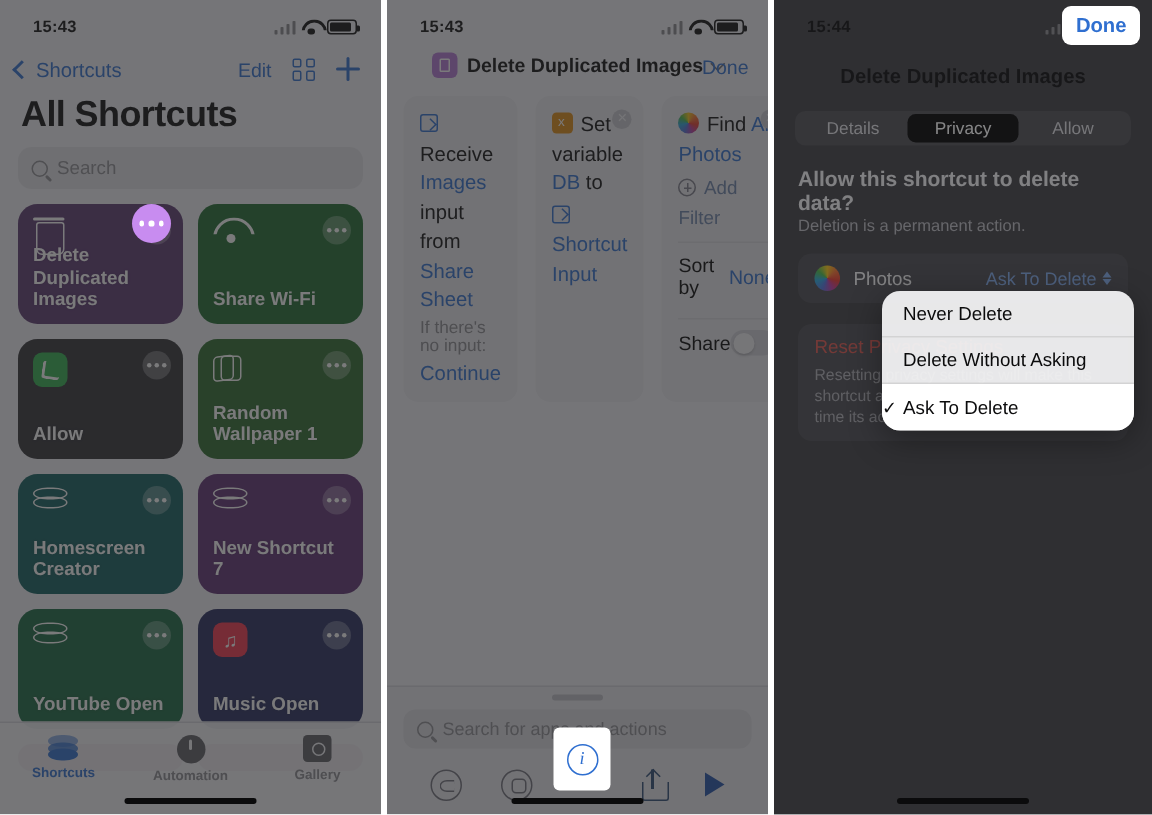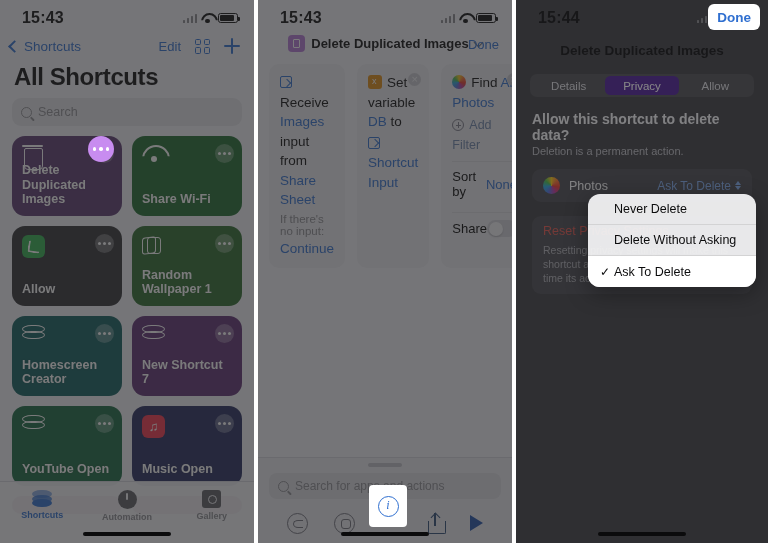--- a/index.html
+++ b/index.html
@@ -31,21 +31,21 @@
   .panel.p3 .dim { background: rgba(35,35,37,0.55); }
 
   
   .spot { position: absolute; z-index: 60; }
 
   
   .statusbar {
     height: 30px; display: flex; align-items: center;
     justify-content: space-between;
     padding: 6px 16px 0 22px;
-    font-size: 16px; font-weight: bold; color: #0b0b0c;
+    font-size: 11px; font-weight: bold; color: #0b0b0c;
     letter-spacing: .2px;
   }
   .st-right { display: flex; align-items: center; gap: 4px; }
   .sig { display:flex; align-items:flex-end; gap:1.5px; height:9px; }
   .sig i { display:block; width:2.5px; background:#8a8a8e; border-radius:.5px; }
   .sig i:nth-child(1){height:3px} .sig i:nth-child(2){height:5px}
   .sig i:nth-child(3){height:7px} .sig i:nth-child(4){height:9px}
   .wifi { width:13px; height:10px; position:relative; }
   .wifi::before{
     content:""; position:absolute; left:0; top:0; width:13px; height:13px;
@@ -231,21 +231,21 @@
   .p3head { display:flex;align-items:center;justify-content:center;position:relative;
             height:34px; padding: 6px 12px 0; }
   .p3title { font-size:13.5px;font-weight:bold;color:#0b0b0c; }
   .p3done-wrap { position:absolute; right:8px; top:4px; z-index:60;
      background:#ffffff; border-radius:6px; padding:4px 9px; }
   .p3done { font-size:13.5px; color:#2f6fd0; font-weight:600; }
   .seg { margin: 10px 14px 0; height:23px; border-radius:7px; background:#4e4e53;
      display:flex; padding:2px; position:relative; }
   .seg .s { flex:1; display:flex; align-items:center; justify-content:center;
      font-size:11.5px; color:#dcdce0; border-radius:5.5px; }
-  .seg .s.on { background:#4c1d95; color:#fff; }
+  .seg .s.on { background:#000000; color:#fff; }
   .p3body { padding: 14px 16px 0; }
   .p3h { font-size:14px; font-weight:bold; color:#f2f2f4; }
   .p3sub { font-size:11px; color:#b9b9bf; margin-top:2px; }
   .p3card { background:#4b4b50; border-radius:9px; margin-top:12px; }
   .p3row { display:flex; align-items:center; justify-content:space-between;
      padding: 8px 11px; font-size:12.5px; color:#f2f2f4; }
   .p3row .left { display:flex; align-items:center; gap:9px; }
   .p3row .val { color:#7fa8e8; font-size:12px; display:flex; align-items:center; gap:4px;}
   .updown { display:flex; flex-direction:column; gap:1px; }
   .updown b { width:0;height:0;border-left:3px solid transparent;border-right:3px solid transparent;}
@@ -253,21 +253,21 @@
   .updown b:nth-child(2){border-top:4px solid #7fa8e8;}
   .photos-ic3 { width:17px;height:17px;border-radius:50%;
     background: conic-gradient(#f5c518,#f26d2f,#e5372c,#b5389e,#4f6fd6,#2aa3d8,#49b94a,#f5c518);}
   .resetcard { background:#4b4b50; border-radius:9px; margin-top:14px; padding:8px 11px; }
   .reset-t { font-size:12.5px; color:#d9554e; }
   .reset-s { font-size:10.5px; color:#a9a9b0; margin-top:5px; line-height:1.35; }
 
   .menu { position:absolute; right:12px; top:194px; width:168px; z-index:65;
      border-radius:12px; background:rgba(246,246,248,0.93); overflow:hidden;
      box-shadow:0 6px 22px rgba(0,0,0,.35); }
-  .mi { height:31px; display:flex; align-items:center; padding:0 12px;
+  .mi { height:31px; display:flex; align-items:center; padding:0 0;
      font-size:12.5px; color:#0b0b0c; border-bottom:1px solid rgba(0,0,0,.09); }
   .mi:last-child { border-bottom:none; }
   .mi.sel { background:#ffffff; }
   .mi .ck { width:14px; display:inline-block; font-size:12px; color:#0b0b0c; }
   .mi .ck.hidden { visibility:hidden; }
 </style>
 </head>
 <body>
 
 <div class="stage">

